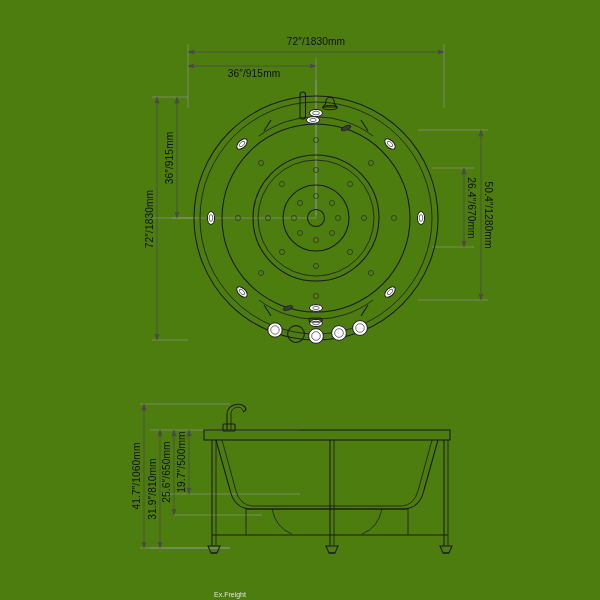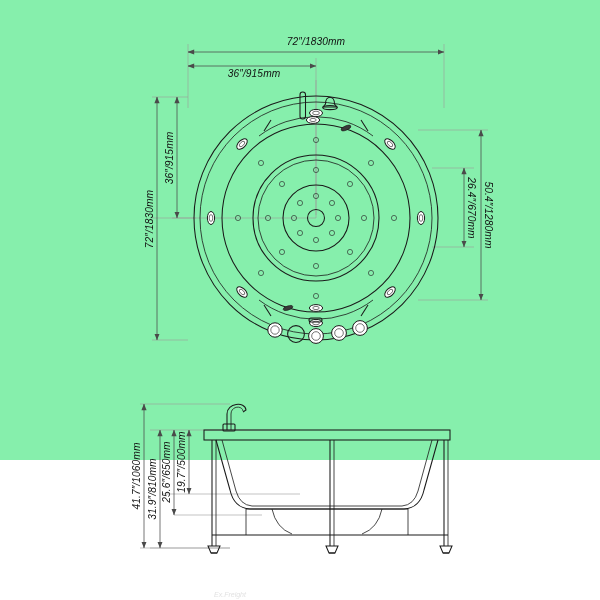--- a/index.html
+++ b/index.html
@@ -10,23 +10,22 @@
   }
   body {
     font-family: "Liberation Sans", sans-serif;
     width: 600px;
     height: 600px;
     overflow: hidden;
   }
   #sheet {
     position: relative;
     width: 600px;
-    height: 460px;
-    background: #86efac;
-    font-style: italic;
+    height: 600px;
+    background: #4d7c0f;
   }
   svg#drawing {
     position: absolute;
     top: 0;
     left: 0;
     width: 600px;
     height: 600px;
     display: block;
   }
   .obj     { fill: none; stroke: #1a1a1a; stroke-width: 1.05; }

